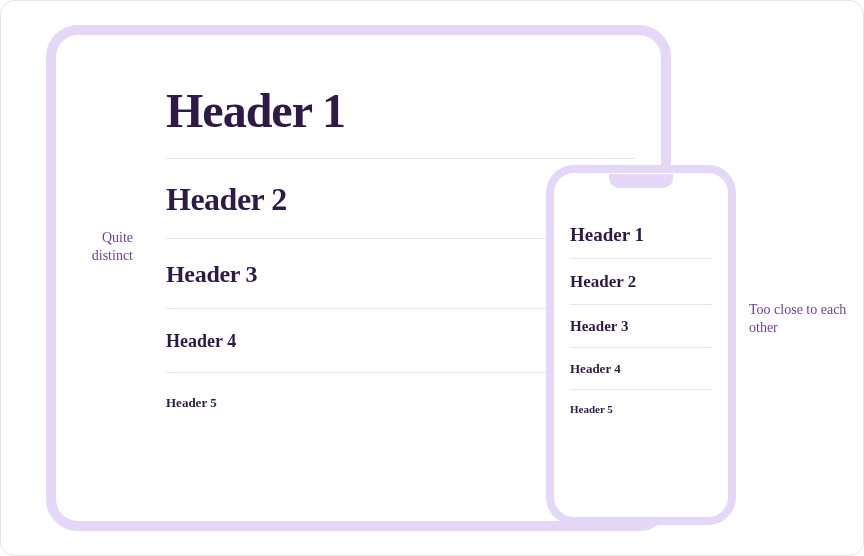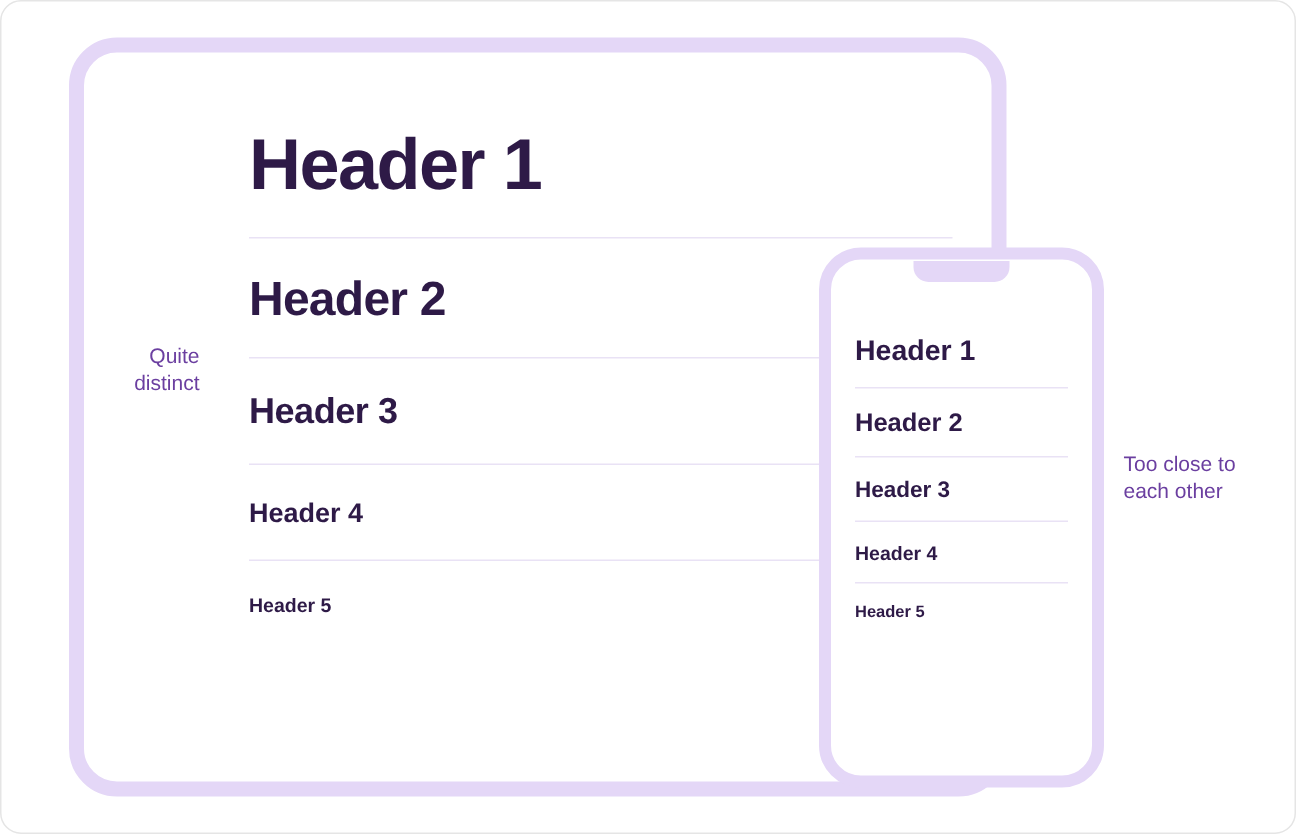--- a/index.html
+++ b/index.html
@@ -13,21 +13,21 @@
   *{box-sizing:border-box;margin:0;padding:0;}
   body{
     font-family:"Helvetica Neue",Arial,sans-serif;
     width:864px;height:556px;
     background:#fff;
     border:1px solid var(--page-border);
     border-radius:14px;
     position:relative;
     overflow:hidden;
   }
-  .stage{position:absolute;inset:0;}
+  .stage{position:absolute;inset:0;font-family:Liberation Serif, serif;}
 
   
   .tablet{
     position:absolute;
     left:45px;top:24px;
     width:625px;height:506px;
     background:#fff;
     border:10px solid var(--lavender-border);
     border-radius:32px;
   }

